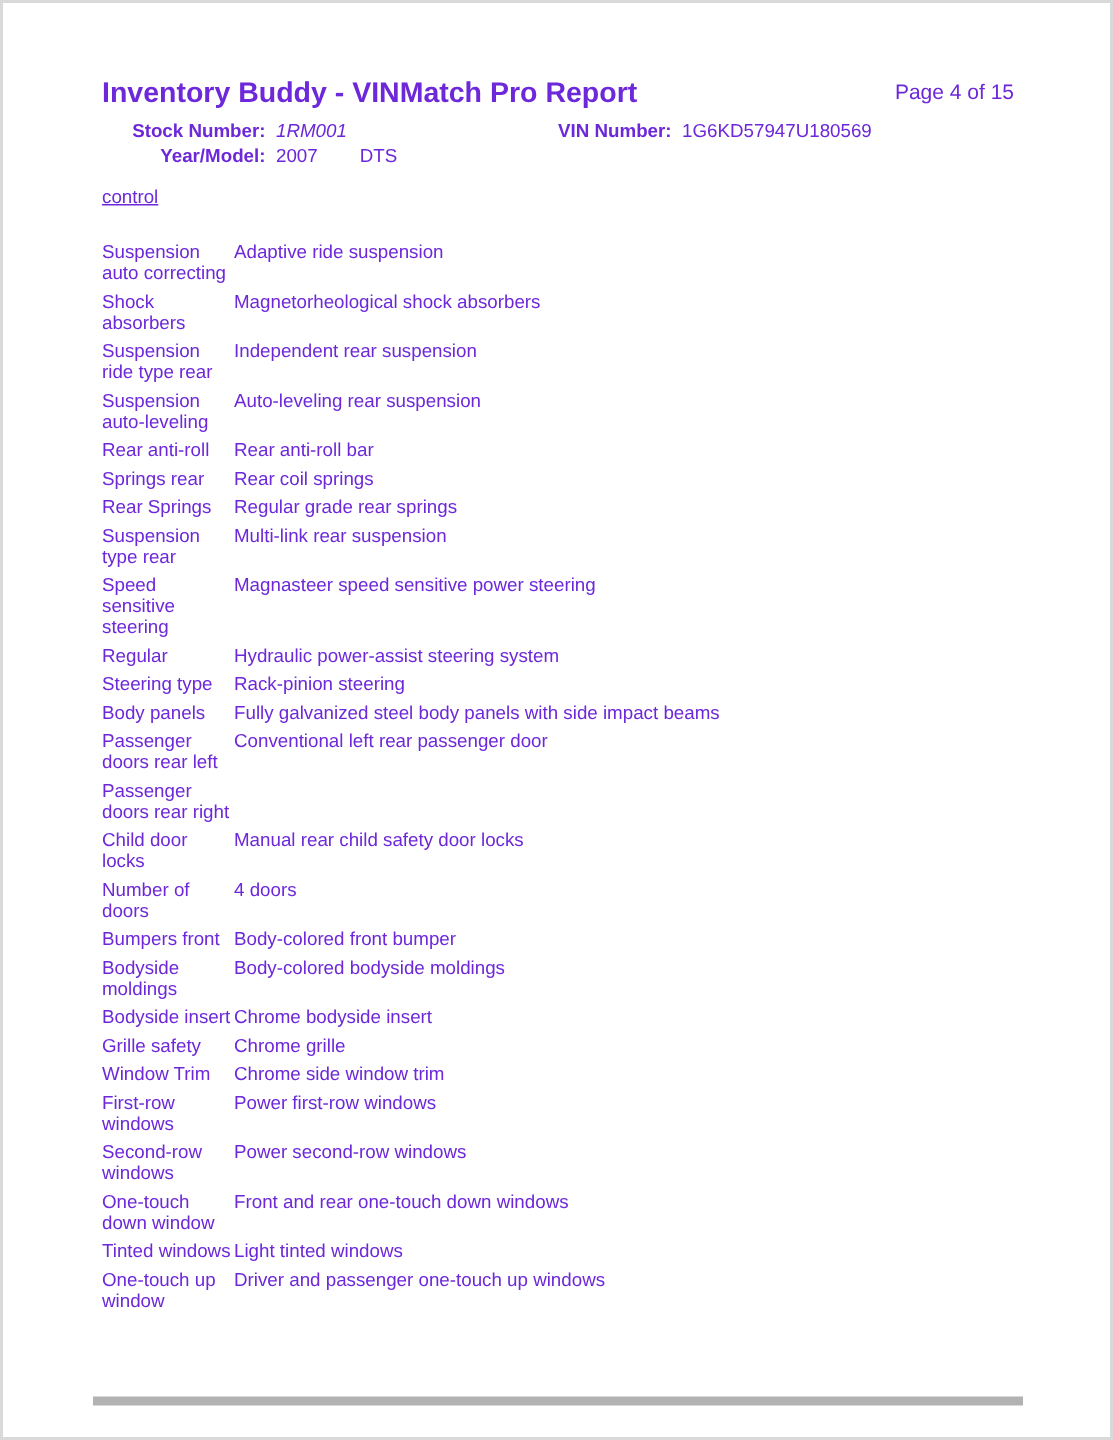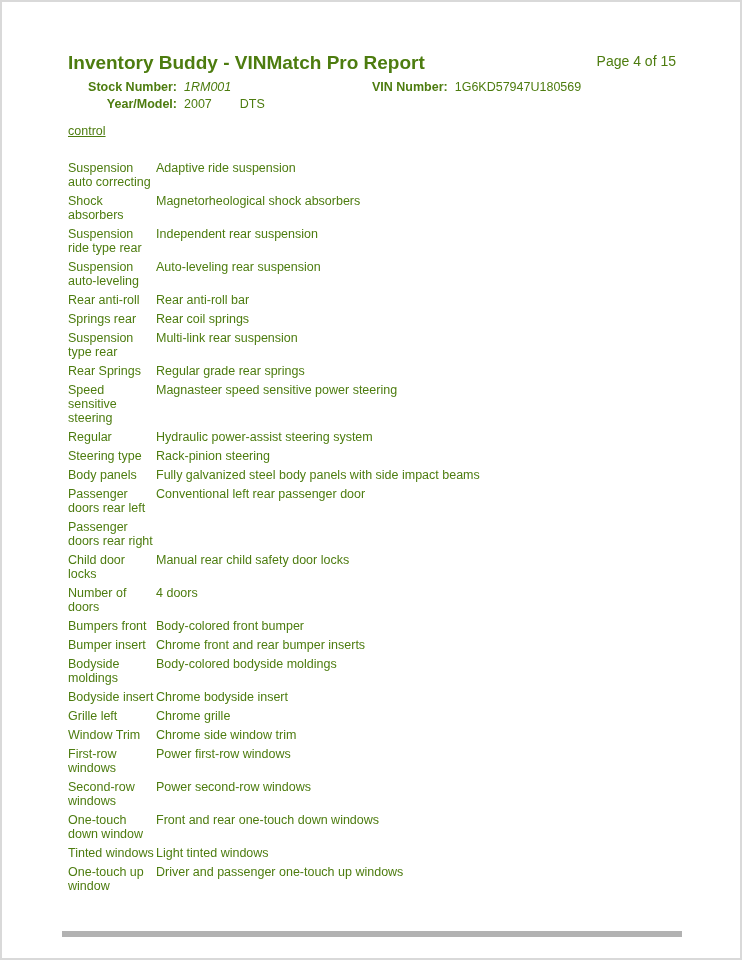--- a/index.html
+++ b/index.html
@@ -4,21 +4,21 @@
 <style>
   html, body { margin: 0; padding: 0; background: #ffffff; }
   .page {
     position: relative;
     width: 742px;
     height: 960px;
     box-sizing: border-box;
     background: #ffffff;
     border: 2px solid #d9d9d9;
     font-family: "Liberation Sans", sans-serif;
-    color: #4d7c0f;
+    color: #6d28d9;
     overflow: hidden;
   }
   .content { padding: 50px 64px 0 66px; }
 
   .title-row {
     display: flex;
     justify-content: space-between;
     align-items: flex-start;
   }
   .report-title {
@@ -113,30 +113,30 @@
     <div class="spec-label">Rear anti-roll</div>
     <div class="spec-value">Rear anti-roll bar</div>
   </div>
 
   <div class="spec-row">
     <div class="spec-label">Springs rear</div>
     <div class="spec-value">Rear coil springs</div>
   </div>
 
   <div class="spec-row">
+    <div class="spec-label">Rear Springs</div>
+    <div class="spec-value">Regular grade rear springs</div>
+  </div>
+
+  <div class="spec-row">
     <div class="spec-label">Suspension type rear</div>
     <div class="spec-value">Multi-link rear suspension</div>
   </div>
 
   <div class="spec-row">
-    <div class="spec-label">Rear Springs</div>
-    <div class="spec-value">Regular grade rear springs</div>
-  </div>
-
-  <div class="spec-row">
     <div class="spec-label">Speed sensitive steering</div>
     <div class="spec-value">Magnasteer speed sensitive power steering</div>
   </div>
 
   <div class="spec-row">
     <div class="spec-label">Regular</div>
     <div class="spec-value">Hydraulic power-assist steering system</div>
   </div>
 
   <div class="spec-row">
@@ -167,37 +167,33 @@
     <div class="spec-label">Number of doors</div>
     <div class="spec-value">4 doors</div>
   </div>
 
   <div class="spec-row">
     <div class="spec-label">Bumpers front</div>
     <div class="spec-value">Body-colored front bumper</div>
   </div>
 
 
-  <div class="spec-row">
-    <div class="spec-label">Bumper insert</div>
-    <div class="spec-value">Chrome front and rear bumper inserts</div>
-  </div>
 
   <div class="spec-row">
     <div class="spec-label">Bodyside moldings</div>
     <div class="spec-value">Body-colored bodyside moldings</div>
   </div>
 
   <div class="spec-row">
     <div class="spec-label">Bodyside insert</div>
     <div class="spec-value">Chrome bodyside insert</div>
   </div>
 
   <div class="spec-row">
-    <div class="spec-label">Grille left</div>
+    <div class="spec-label">Grille safety</div>
     <div class="spec-value">Chrome grille</div>
   </div>
 
   <div class="spec-row">
     <div class="spec-label">Window Trim</div>
     <div class="spec-value">Chrome side window trim</div>
   </div>
 
   <div class="spec-row">
     <div class="spec-label">First-row windows</div>

